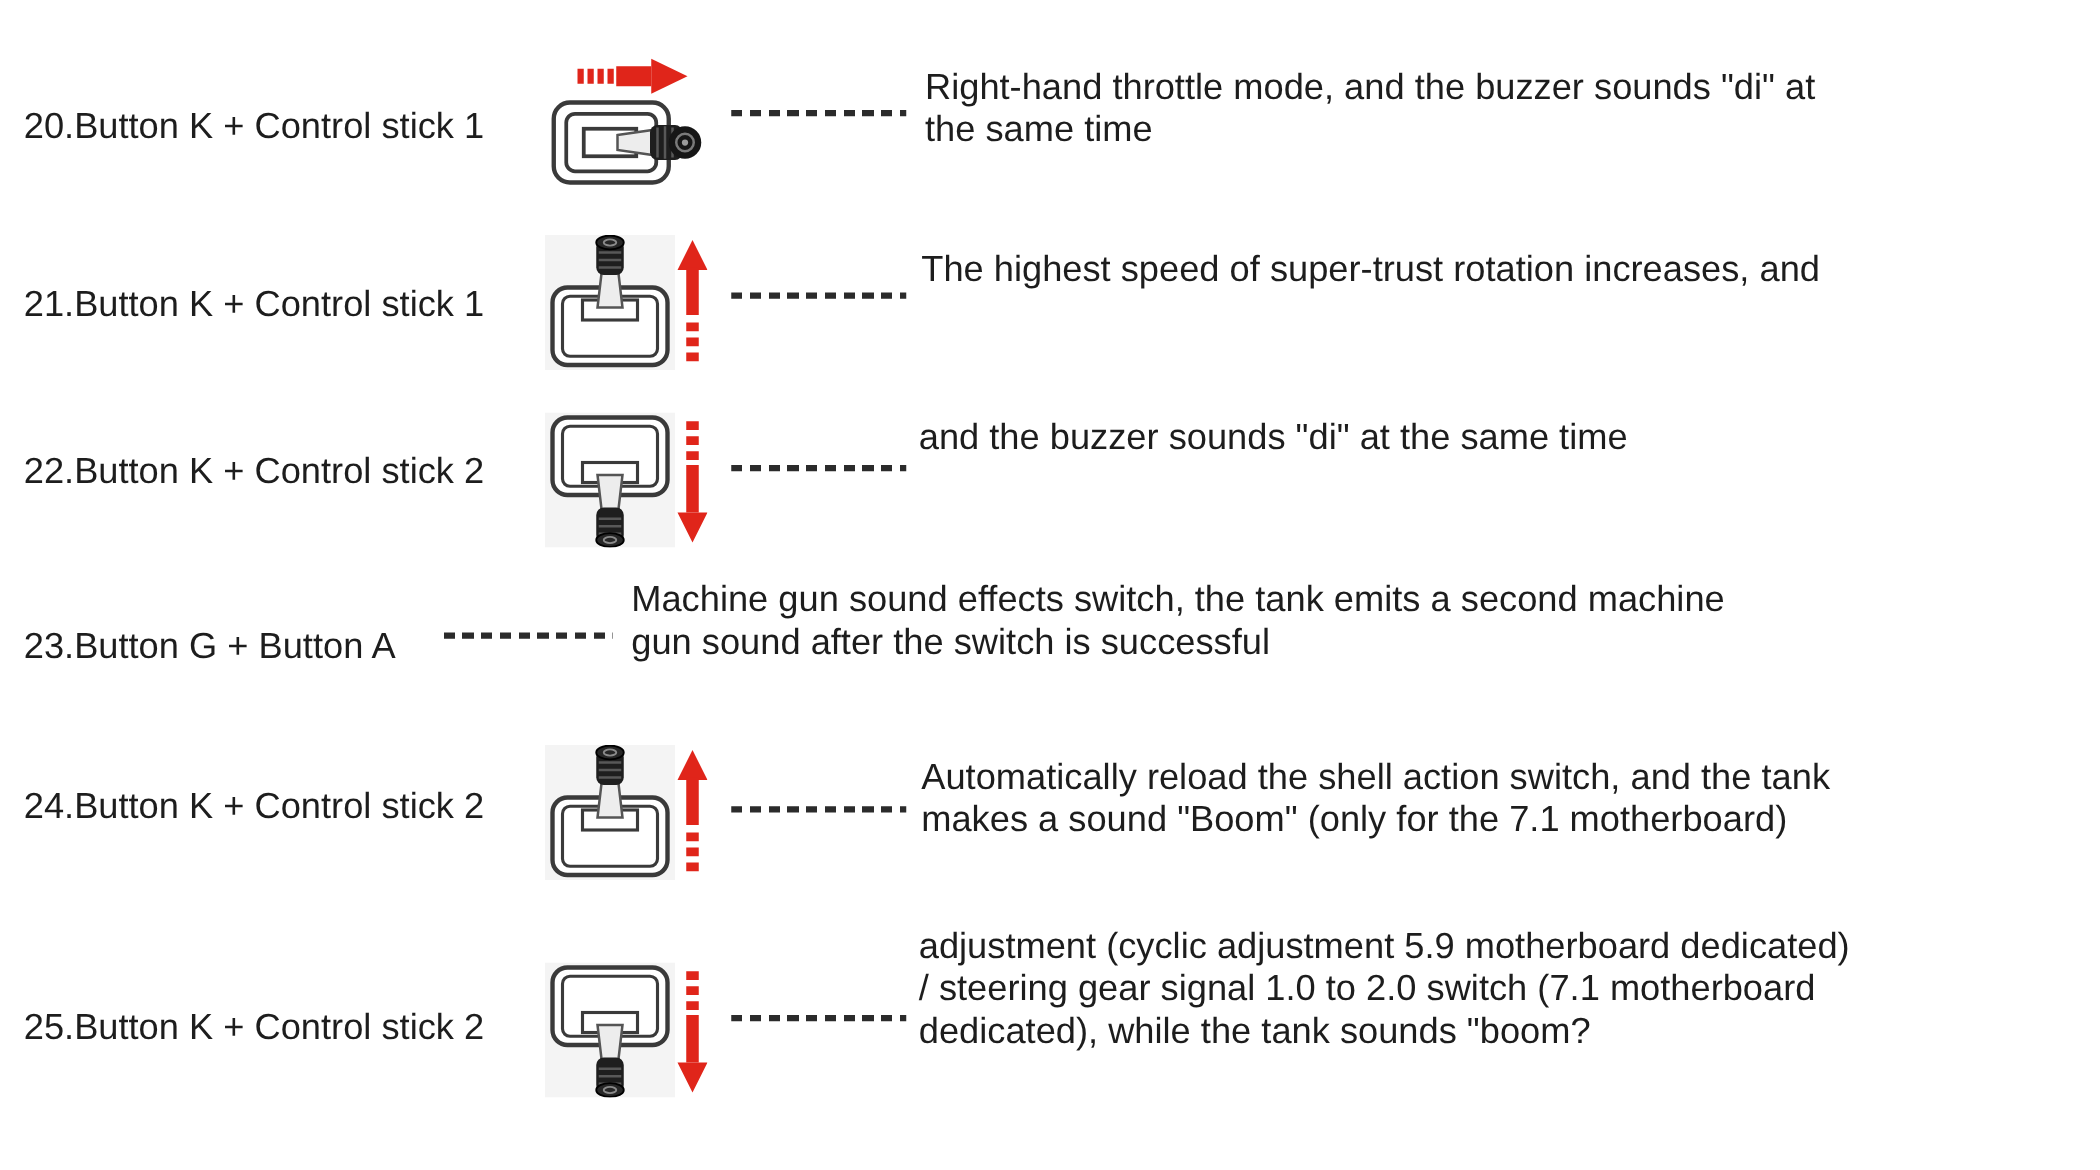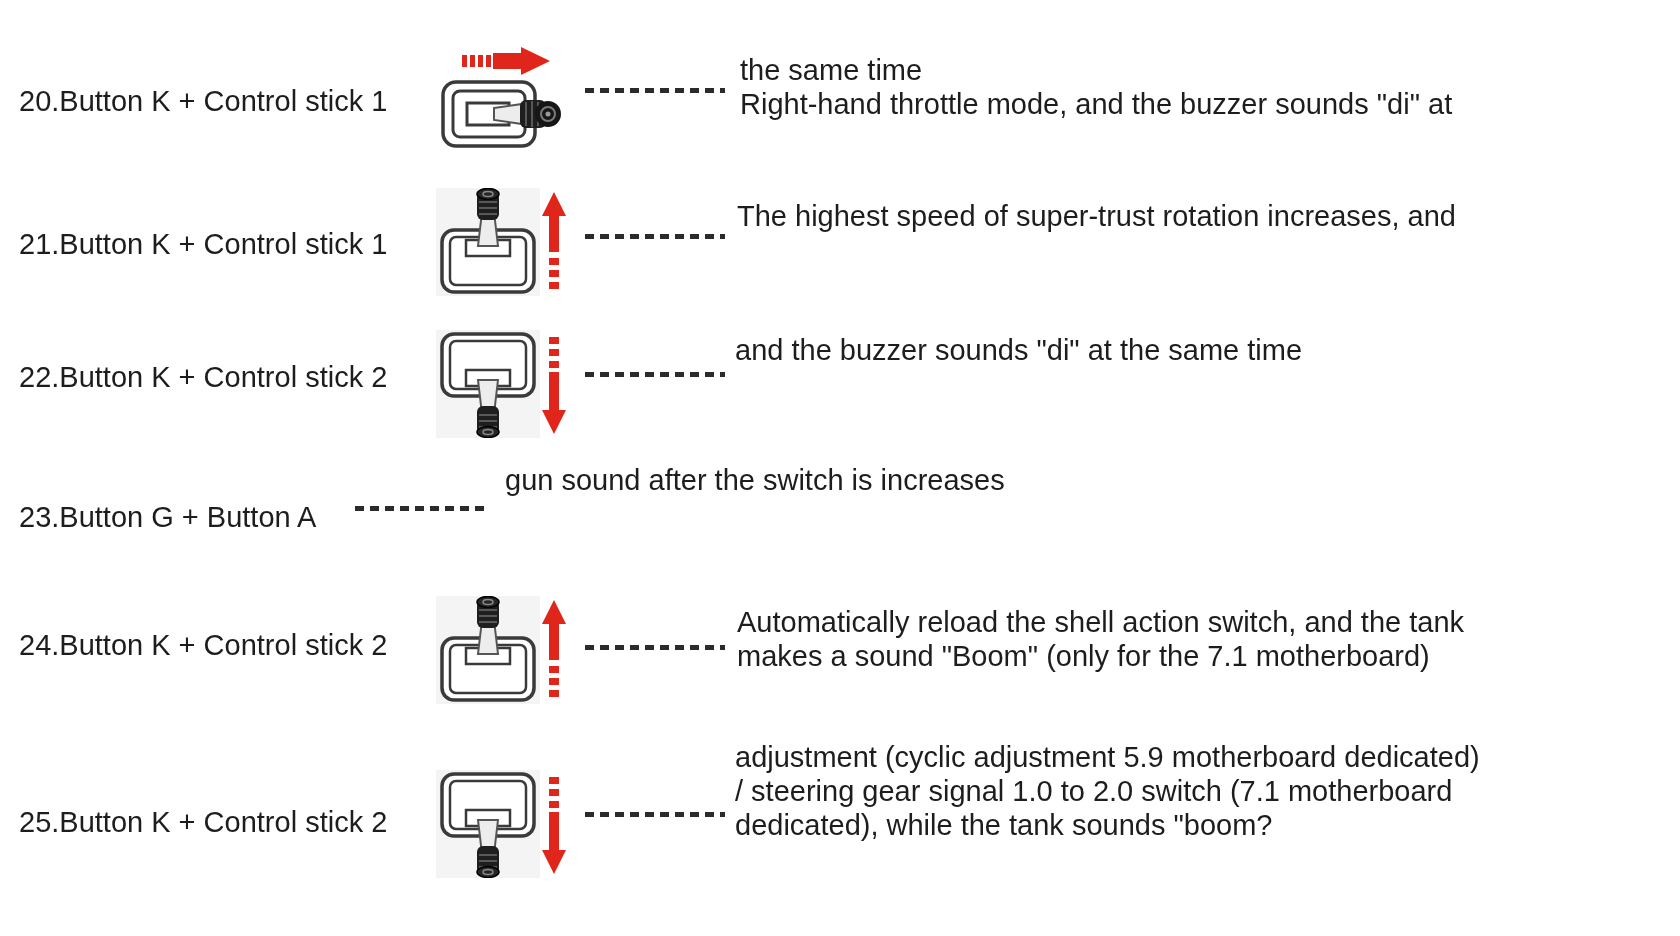--- a/index.html
+++ b/index.html
@@ -61,22 +61,22 @@
           <line x1="92" y1="55" x2="92" y2="81" stroke="#585858" stroke-width="2"></line>
           <line x1="98" y1="56" x2="98" y2="80" stroke="#585858" stroke-width="2"></line>
           <circle cx="108" cy="68" r="13" fill="#161616"></circle>
           <circle cx="108" cy="68" r="7" fill="none" stroke="#7a7a7a" stroke-width="2"></circle>
           <circle cx="108" cy="68" r="2.5" fill="#9a9a9a"></circle>
         </g>
       </svg>
     </div>
     <div class="connector" style="left:585px;top:88px;width:140px"></div>
     <div class="desc" style="left:740px;top:53px">
+      <div>Right-hand throttle mode, and the buzzer sounds "di" at</div>
       <div>the same time</div>
-      <div>Right-hand throttle mode, and the buzzer sounds "di" at</div>
     </div>
   </section>
 
   <section>
     <div class="label" style="top:227px">21.Button K + Control stick 1</div>
     <div class="icon" style="left:436px;top:188px">
       <svg width="130" height="108" viewBox="0 0 130 108">
         <rect x="0" y="0" width="104" height="108" fill="#f4f4f4"></rect>
         <g>
           <rect x="6" y="42" width="92" height="62" rx="12" fill="#ffffff" stroke="#3a3a3a" stroke-width="3.5"></rect>
@@ -134,21 +134,22 @@
     <div class="connector" style="left:585px;top:372px;width:140px"></div>
     <div class="desc" style="left:735px;top:333px">
       <div>and the buzzer sounds "di" at the same time</div>
     </div>
   </section>
 
   <section>
     <div class="label" style="top:500px">23.Button G + Button A</div>
     <div class="connector" style="left:355px;top:506px;width:135px"></div>
     <div class="desc" style="left:505px;top:463px">
-      <div>gun sound after the switch is increases</div>
+      <div>Machine gun sound effects switch, the tank emits a second machine</div>
+      <div>gun sound after the switch is successful</div>
     </div>
   </section>
 
   <section>
     <div class="label" style="top:628px">24.Button K + Control stick 2</div>
     <div class="icon" style="left:436px;top:596px">
       <svg width="130" height="108" viewBox="0 0 130 108">
         <rect x="0" y="0" width="104" height="108" fill="#f4f4f4"></rect>
         <g>
           <rect x="6" y="42" width="92" height="62" rx="12" fill="#ffffff" stroke="#3a3a3a" stroke-width="3.5"></rect>

